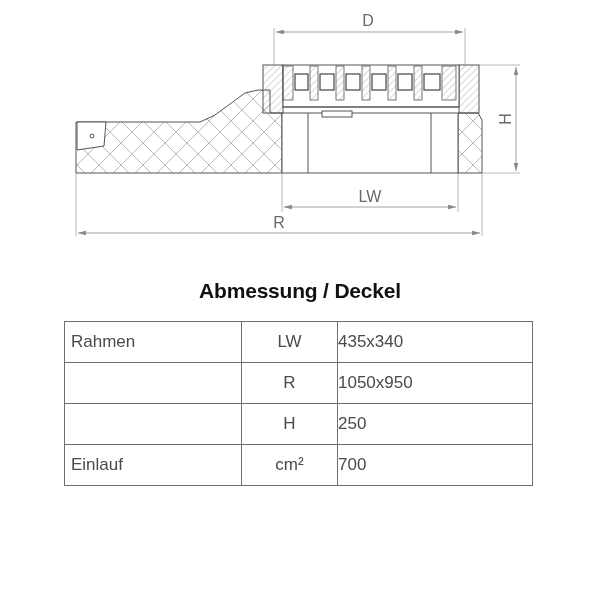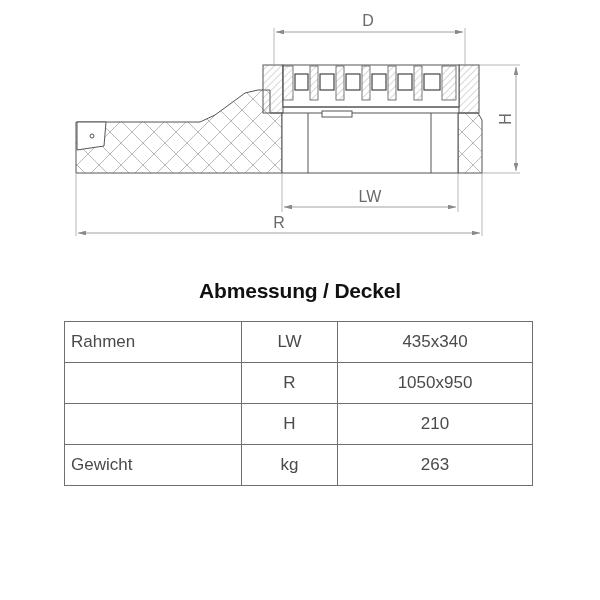--- a/index.html
+++ b/index.html
@@ -4,21 +4,21 @@
 <style>
   html, body { margin:0; padding:0; background:#ffffff; }
   body { width:600px; height:600px; position:relative; overflow:hidden; font-family:"Liberation Sans", sans-serif; }
   #drawing { position:absolute; left:0; top:0; width:600px; height:260px; }
   .dim-label { font-family:"Liberation Sans", sans-serif; font-size:16px; fill:#6a6a6a; }
   #title { position:absolute; left:0; top:279px; width:600px; text-align:center; font-size:21px; font-weight:bold; color:#111; letter-spacing:-0.2px; }
   table#spec { position:absolute; left:64px; top:321px; border-collapse:collapse; width:469px; }
   #spec td { border:1px solid #6f6f6f; height:40px; padding:0; font-size:17px; color:#4a4a4a; vertical-align:middle; }
   #spec td.c1 { width:170px; text-align:left; padding-left:6px; }
   #spec td.c2 { width:95px; text-align:center; }
-  #spec td.c3 { text-align:center; }
+  #spec td.c3 { }
 </style>
 </head>
 <body>
 
 <svg id="drawing" viewBox="0 0 600 260" xmlns="http://www.w3.org/2000/svg">
   <defs>
     <pattern id="crosshatch" patternUnits="userSpaceOnUse" width="22" height="22">
       <path d="M0,0 L22,22 M22,0 L0,22" stroke="#a8a8a8" stroke-width="0.8" fill="none"></path>
     </pattern>
     <pattern id="diaghatch" patternUnits="userSpaceOnUse" width="5" height="5" patternTransform="rotate(45)">
@@ -111,21 +111,21 @@
       <td class="c3">435x340</td>
     </tr>
     <tr>
       <td class="c1"></td>
       <td class="c2">R</td>
       <td class="c3">1050x950</td>
     </tr>
     <tr>
       <td class="c1"></td>
       <td class="c2">H</td>
-      <td class="c3">210</td>
+      <td class="c3">250</td>
     </tr>
     <tr>
-      <td class="c1">Gewicht</td>
-      <td class="c2">kg</td>
-      <td class="c3">263</td>
+      <td class="c1">Einlauf</td>
+      <td class="c2">cm²</td>
+      <td class="c3">700</td>
     </tr>
   </tbody>
 </table>
 
 </body></html>

